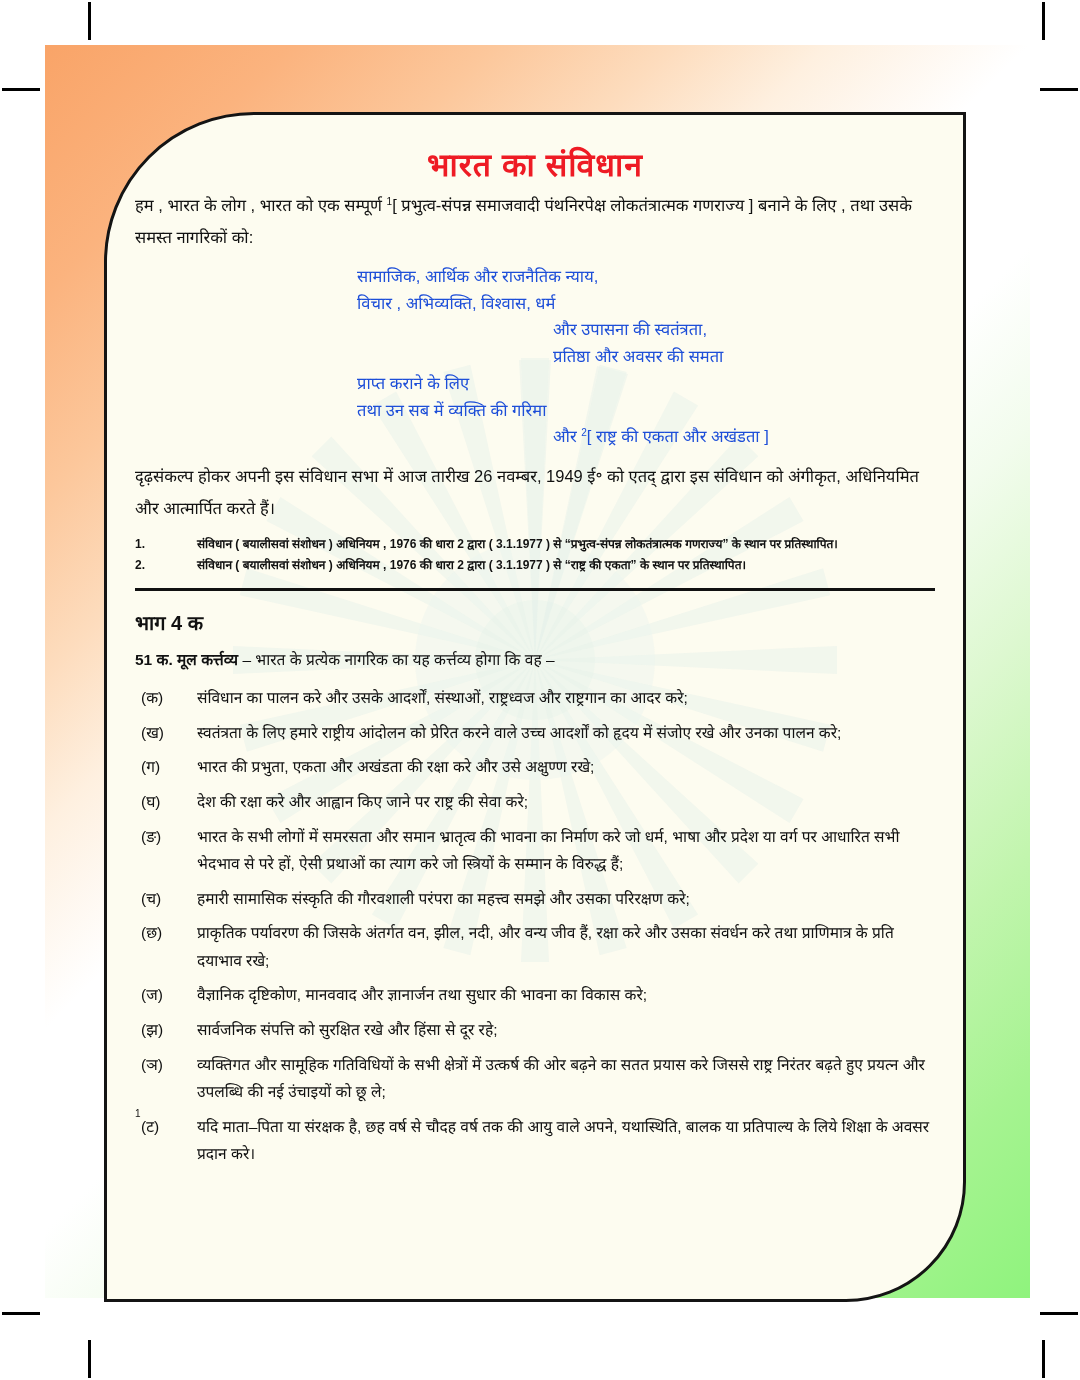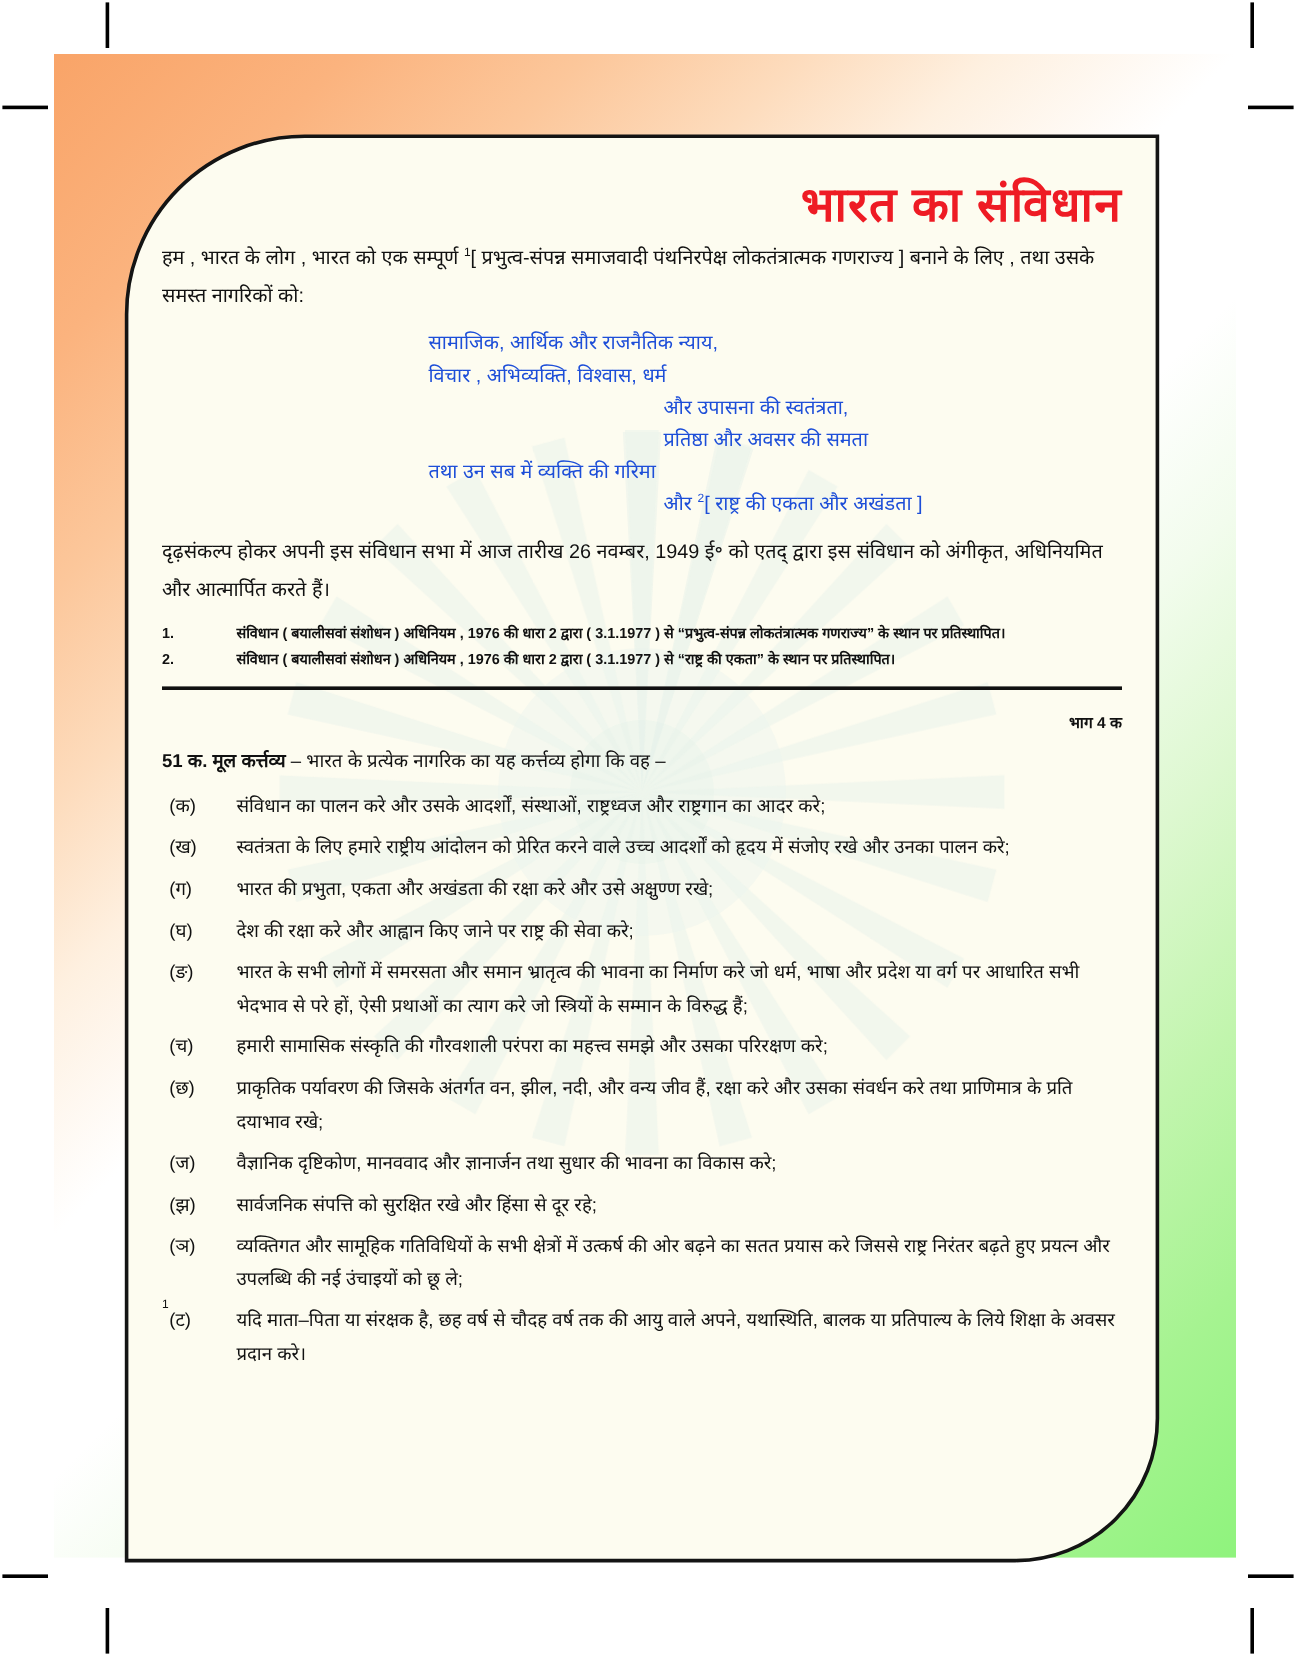--- a/index.html
+++ b/index.html
@@ -83,23 +83,23 @@
     opacity: 0.55;
   }
 
   .doc-inner {
     position: relative;
     padding: 24px 28px 10px 28px;
   }
 
   
   .title-main {
-    text-align: right;
+    text-align: center;
     color: #ee1b24;
-    font-size: 40px;
+    font-size: 32px;
     font-weight: bold;
     letter-spacing: 1px;
     margin: 6px 0 2px 0;
     line-height: 1.3;
   }
   .title-sub {
     text-align: center;
     color: #111111;
     font-size: 21px;
     font-weight: normal;
@@ -156,23 +156,23 @@
   .footnote .fn-text { flex: 1 1 auto; }
 
   .rule {
     border: 0;
     border-top: 3px solid #111111;
     margin: 12px 0 18px 0;
   }
 
   
   .part-label {
-    text-align: right;
-    color: #111111;
-    font-size: 13px;
+    text-align: left;
+    color: #111111;
+    font-size: 20px;
     font-weight: bold;
     margin: 4px 0 10px 0;
   }
   .part-title {
     text-align: center;
     color: #ee1b24;
     font-size: 29px;
     font-weight: bold;
     letter-spacing: 2px;
     margin: 0 0 22px 0;
@@ -266,20 +266,21 @@
 
     <h1 class="title-main">भारत का संविधान</h1>
 
     <p class="para"><span>हम , भारत के लोग , भारत को एक सम्पूर्ण</span> <span class="sup">1</span><span>[ प्रभुत्व-संपन्न समाजवादी पंथनिरपेक्ष लोकतंत्रात्मक गणराज्य ]</span> <span>बनाने के लिए , तथा उसके समस्त नागरिकों को:</span></p>
 
     <div class="pledge-block">
       <div class="pledge-line ind-1">सामाजिक, आर्थिक और राजनैतिक न्याय,</div>
       <div class="pledge-line ind-1">विचार , अभिव्यक्ति, विश्वास, धर्म</div>
       <div class="pledge-line ind-2">और उपासना की स्वतंत्रता,</div>
       <div class="pledge-line ind-2">प्रतिष्ठा और अवसर की समता</div>
+      <div class="pledge-line ind-1">प्राप्त कराने के लिए</div>
       <div class="pledge-line ind-1">तथा उन सब में व्यक्ति की गरिमा</div>
       <div class="pledge-line ind-2"><span>और</span> <span class="sup">2</span><span>[ राष्ट्र की एकता और अखंडता ]</span></div>
     </div>
 
     <p class="closing">दृढ़संकल्प होकर अपनी इस संविधान सभा में आज तारीख 26 नवम्बर, 1949 ई॰ को एतद् द्वारा इस संविधान को अंगीकृत, अधिनियमित और आत्मार्पित करते हैं।</p>
 
     <div class="footnotes">
       <div class="footnote">
         <span class="fn-num">1.</span>
         <span class="fn-text">संविधान ( बयालीसवां संशोधन ) अधिनियम , 1976 की धारा 2 द्वारा ( 3.1.1977 ) से “प्रभुत्व-संपन्न लोकतंत्रात्मक गणराज्य” के स्थान पर प्रतिस्थापित।</span>

